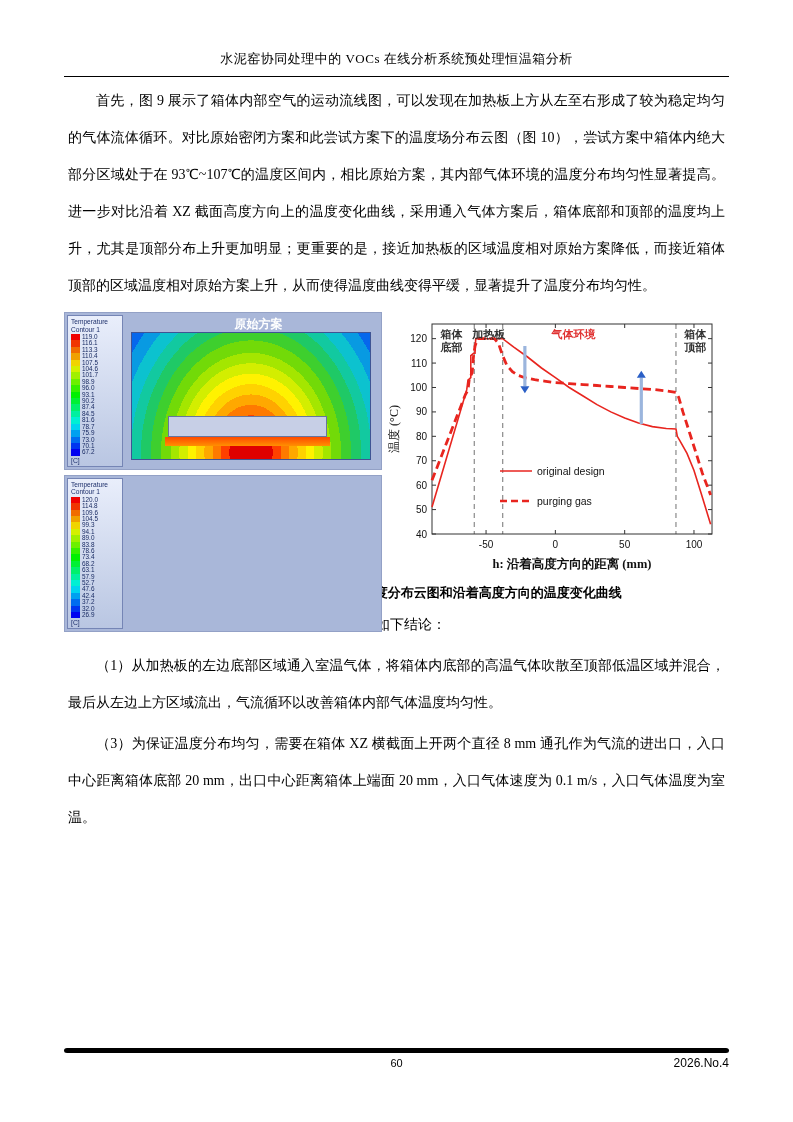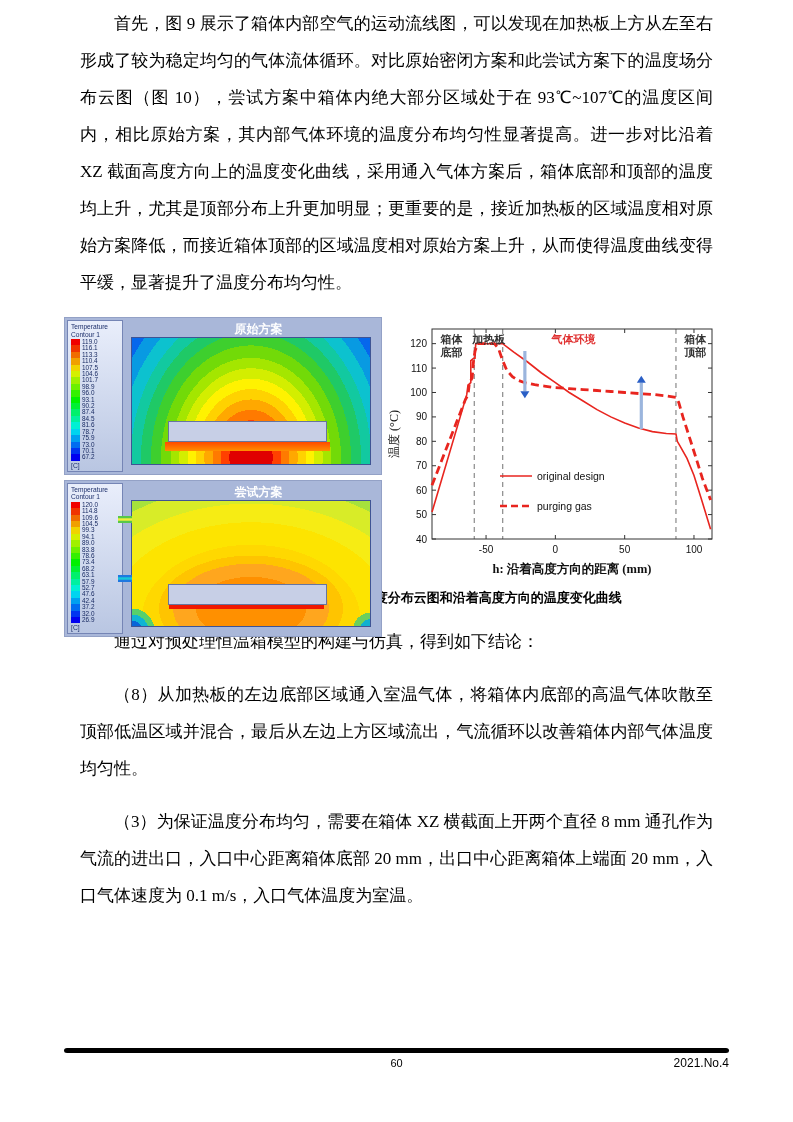--- a/index.html
+++ b/index.html
@@ -4,21 +4,21 @@
 <style>
   html,body{margin:0;padding:0;background:#ffffff;}
   .page{position:relative;width:793px;height:1122px;margin:0 auto;background:#fff;
         font-family:"Liberation Serif",serif;color:#000;overflow:hidden;}
   .content{padding:0 64px;}
   
   .header{padding-top:50px;text-align:center;}
   .header-title{font-size:13px;letter-spacing:0.5px;}
   .header-rule{border-top:1.5px solid #000;margin-top:8px;}
   
-  .para{margin:16px;font-size:17px;line-height:37px;text-align:justify;text-align-last:left;}
+  .para{margin:4px;font-size:14px;line-height:37px;text-align:justify;text-align-last:left;}
   .indent{text-indent:2em;}
   .first{margin-top:5px;}
   
   .figure-block{margin-top:8px;display:flex;gap:4px;height:268px;}
   .contours-col{width:318px;display:flex;flex-direction:column;gap:5px;}
   .cfig{flex:1;display:flex;background:#a9b7d9;border:1px solid #93a1c6;padding:2px;position:relative;}
   .cbar{width:56px;background:linear-gradient(180deg,#e9eefb,#b9c6e2);border:1px solid #7585b5;
         font-family:"Liberation Sans",sans-serif;color:#1d2f6b;padding:2px 1px 2px 3px;
         display:flex;flex-direction:column;box-sizing:border-box;}
   .cbar-title{font-size:6.6px;line-height:7.5px;white-space:pre-line;}
@@ -64,20 +64,24 @@
                font-family:"Liberation Sans",sans-serif;font-size:11px;}
   .footer-issue{position:absolute;top:1056px;right:64px;
                font-family:"Liberation Sans",sans-serif;font-size:12px;}
 </style>
 </head>
 <body>
 
 <div class="page">
   <div class="content">
 
+    <div class="header">
+      <div class="header-title">水泥窑协同处理中的 VOCs 在线分析系统预处理恒温箱分析</div>
+      <div class="header-rule"></div>
+    </div>
 
     <p class="para indent first">首先，图 9 展示了箱体内部空气的运动流线图，可以发现在加热板上方从左至右形成了较为稳定均匀的气体流体循环。对比原始密闭方案和此尝试方案下的温度场分布云图（图 10），尝试方案中箱体内绝大部分区域处于在 93℃~107℃的温度区间内，相比原始方案，其内部气体环境的温度分布均匀性显著提高。进一步对比沿着 XZ 截面高度方向上的温度变化曲线，采用通入气体方案后，箱体底部和顶部的温度均上升，尤其是顶部分布上升更加明显；更重要的是，接近加热板的区域温度相对原始方案降低，而接近箱体顶部的区域温度相对原始方案上升，从而使得温度曲线变得平缓，显著提升了温度分布均匀性。</p>
 
     <div class="figure-block">
       <div class="contours-col">
 
         <div class="cfig">
           <div class="cbar">
             <div class="cbar-title">Temperature
 Contour 1</div>
@@ -246,29 +250,20 @@
                 <div class="cbar-row">
                   <div class="cbar-swatch" style="background: rgb(0, 52, 240);"></div>
                   <div class="cbar-label">32.0</div>
                 </div>
                 <div class="cbar-row">
                   <div class="cbar-swatch" style="background: rgb(0, 0, 240);"></div>
                   <div class="cbar-label">26.9</div>
                 </div>
               </div>
             <div class="cbar-unit">[C]</div>
-          </div>
-          <div class="cplot">
-            <div class="cplot-title">尝试方案</div>
-            <div class="stub stub-top"></div>
-            <div class="stub stub-bottom"></div>
-            <div class="ccanvas canvas-trial">
-              <div class="plate"></div>
-              <div class="under-strip-trial"></div>
-            </div>
           </div>
         </div>
 
       </div>
       <div class="chart-col">
         <svg id="line-chart" width="332" height="264">
             <line x1="88.27722772277227" y1="10" x2="88.27722772277227" y2="220" stroke="#8a8a8a" stroke-width="1.2" stroke-dasharray="5,4"></line>
             <line x1="116.6930693069307" y1="10" x2="116.6930693069307" y2="220" stroke="#8a8a8a" stroke-width="1.2" stroke-dasharray="5,4"></line>
             <line x1="289.96039603960395" y1="10" x2="289.96039603960395" y2="220" stroke="#8a8a8a" stroke-width="1.2" stroke-dasharray="5,4"></line>
             <rect x="46" y="10" width="280" height="210" fill="none" stroke="#333" stroke-width="1"></rect>
@@ -329,21 +324,21 @@
             <text x="151" y="190.5" font-size="10.5" font-family="&quot;Liberation Sans&quot;,sans-serif" fill="#111">purging gas</text>
             <text x="186" y="254" text-anchor="middle" font-size="12.5" font-family="&quot;Liberation Serif&quot;,serif" font-weight="bold" fill="#111">h: 沿着高度方向的距离 (mm)</text>
             <text x="0" y="0" text-anchor="middle" font-size="12" font-family="&quot;Liberation Serif&quot;,serif" fill="#111" transform="translate(12,115) rotate(-90)">温度 (°C)</text>
           </svg>
       </div>
     </div>
 
     <div class="caption">图 10 对比原始方案和尝试方案的温度分布云图和沿着高度方向的温度变化曲线</div>
 
     <p class="para indent">通过对预处理恒温箱模型的构建与仿真，得到如下结论：</p>
-    <p class="para indent">（8）从加热板的左边底部区域通入室温气体，将箱体内底部的高温气体吹散至顶部低温区域并混合，最后从左边上方区域流出，气流循环以改善箱体内部气体温度均匀性。</p>
+    <p class="para indent">（1）从加热板的左边底部区域通入室温气体，将箱体内底部的高温气体吹散至顶部低温区域并混合，最后从左边上方区域流出，气流循环以改善箱体内部气体温度均匀性。</p>
     <p class="para indent">（3）为保证温度分布均匀，需要在箱体 XZ 横截面上开两个直径 8 mm 通孔作为气流的进出口，入口中心距离箱体底部 20 mm，出口中心距离箱体上端面 20 mm，入口气体速度为 0.1 m/s，入口气体温度为室温。</p>
 
   </div>
 
   <div class="footer-rule"></div>
   <div class="footer-page">60</div>
-  <div class="footer-issue">2021.No.4</div>
+  <div class="footer-issue">2026.No.4</div>
 </div>
 
 </body></html>

